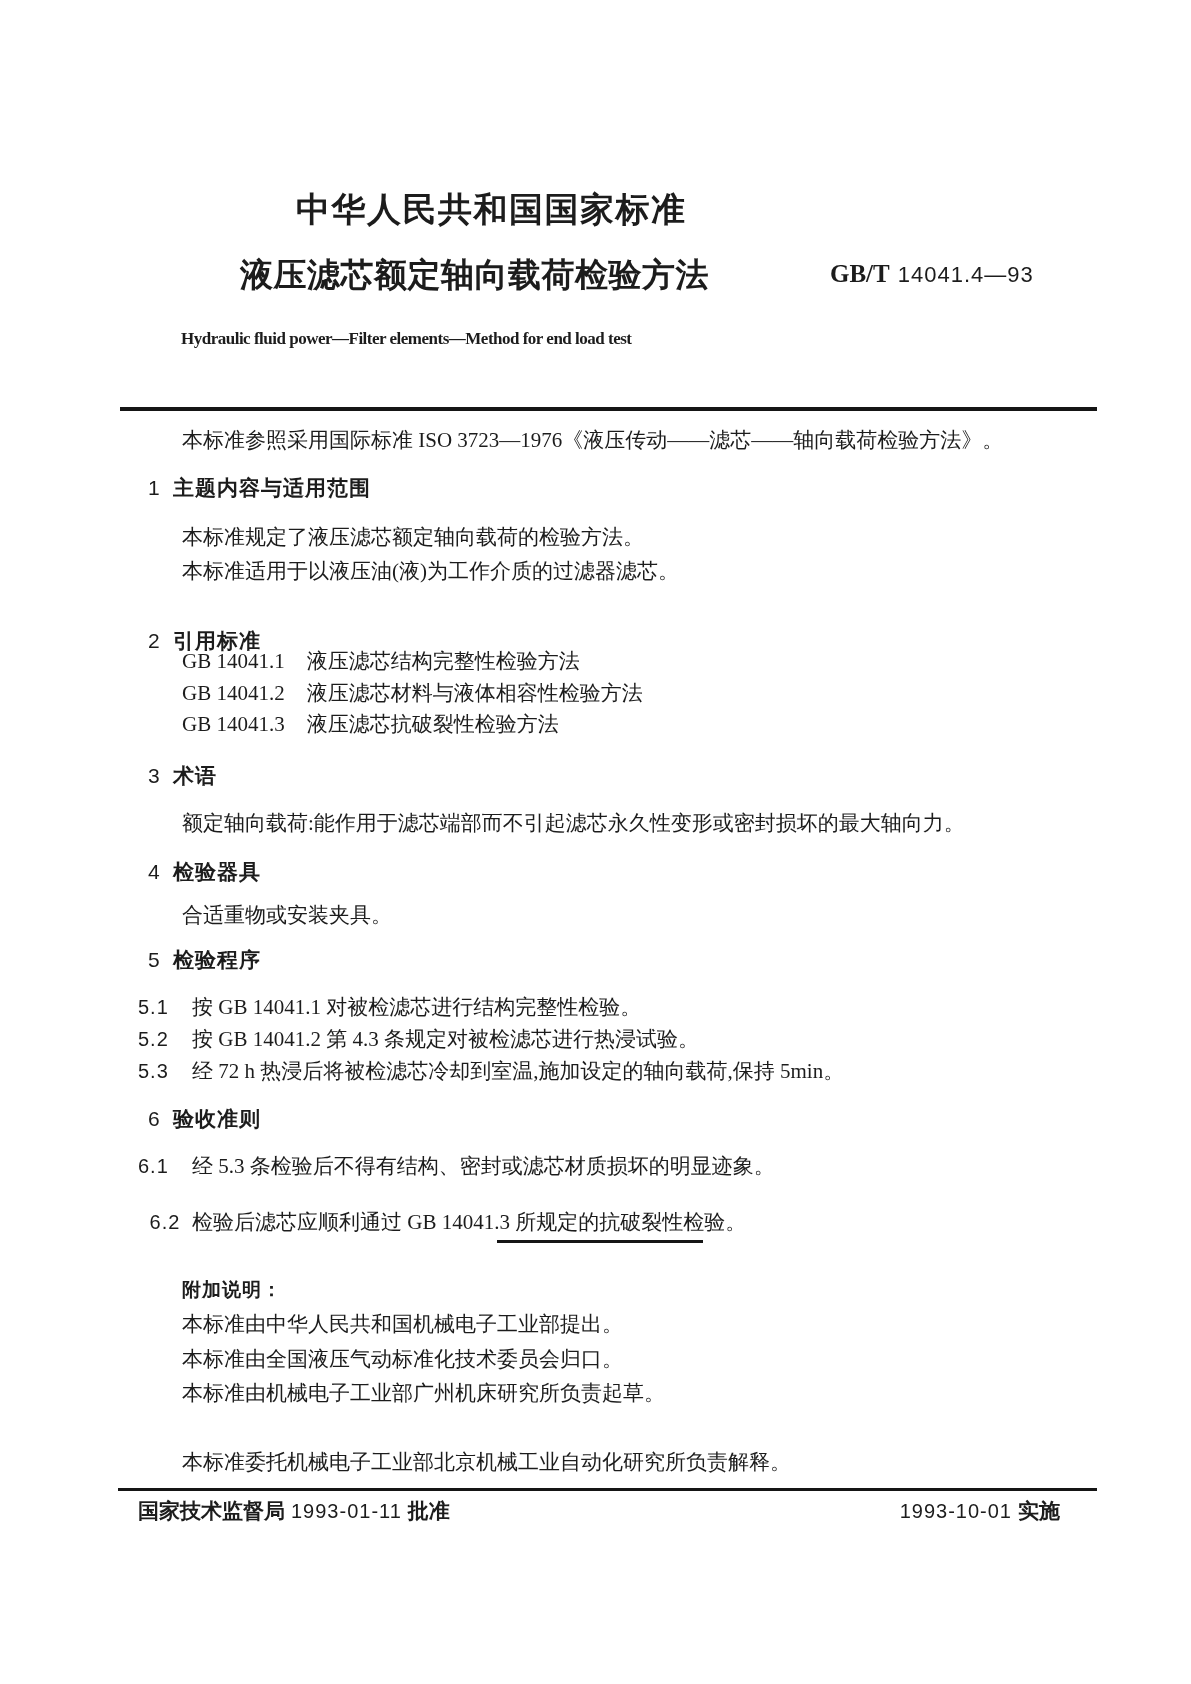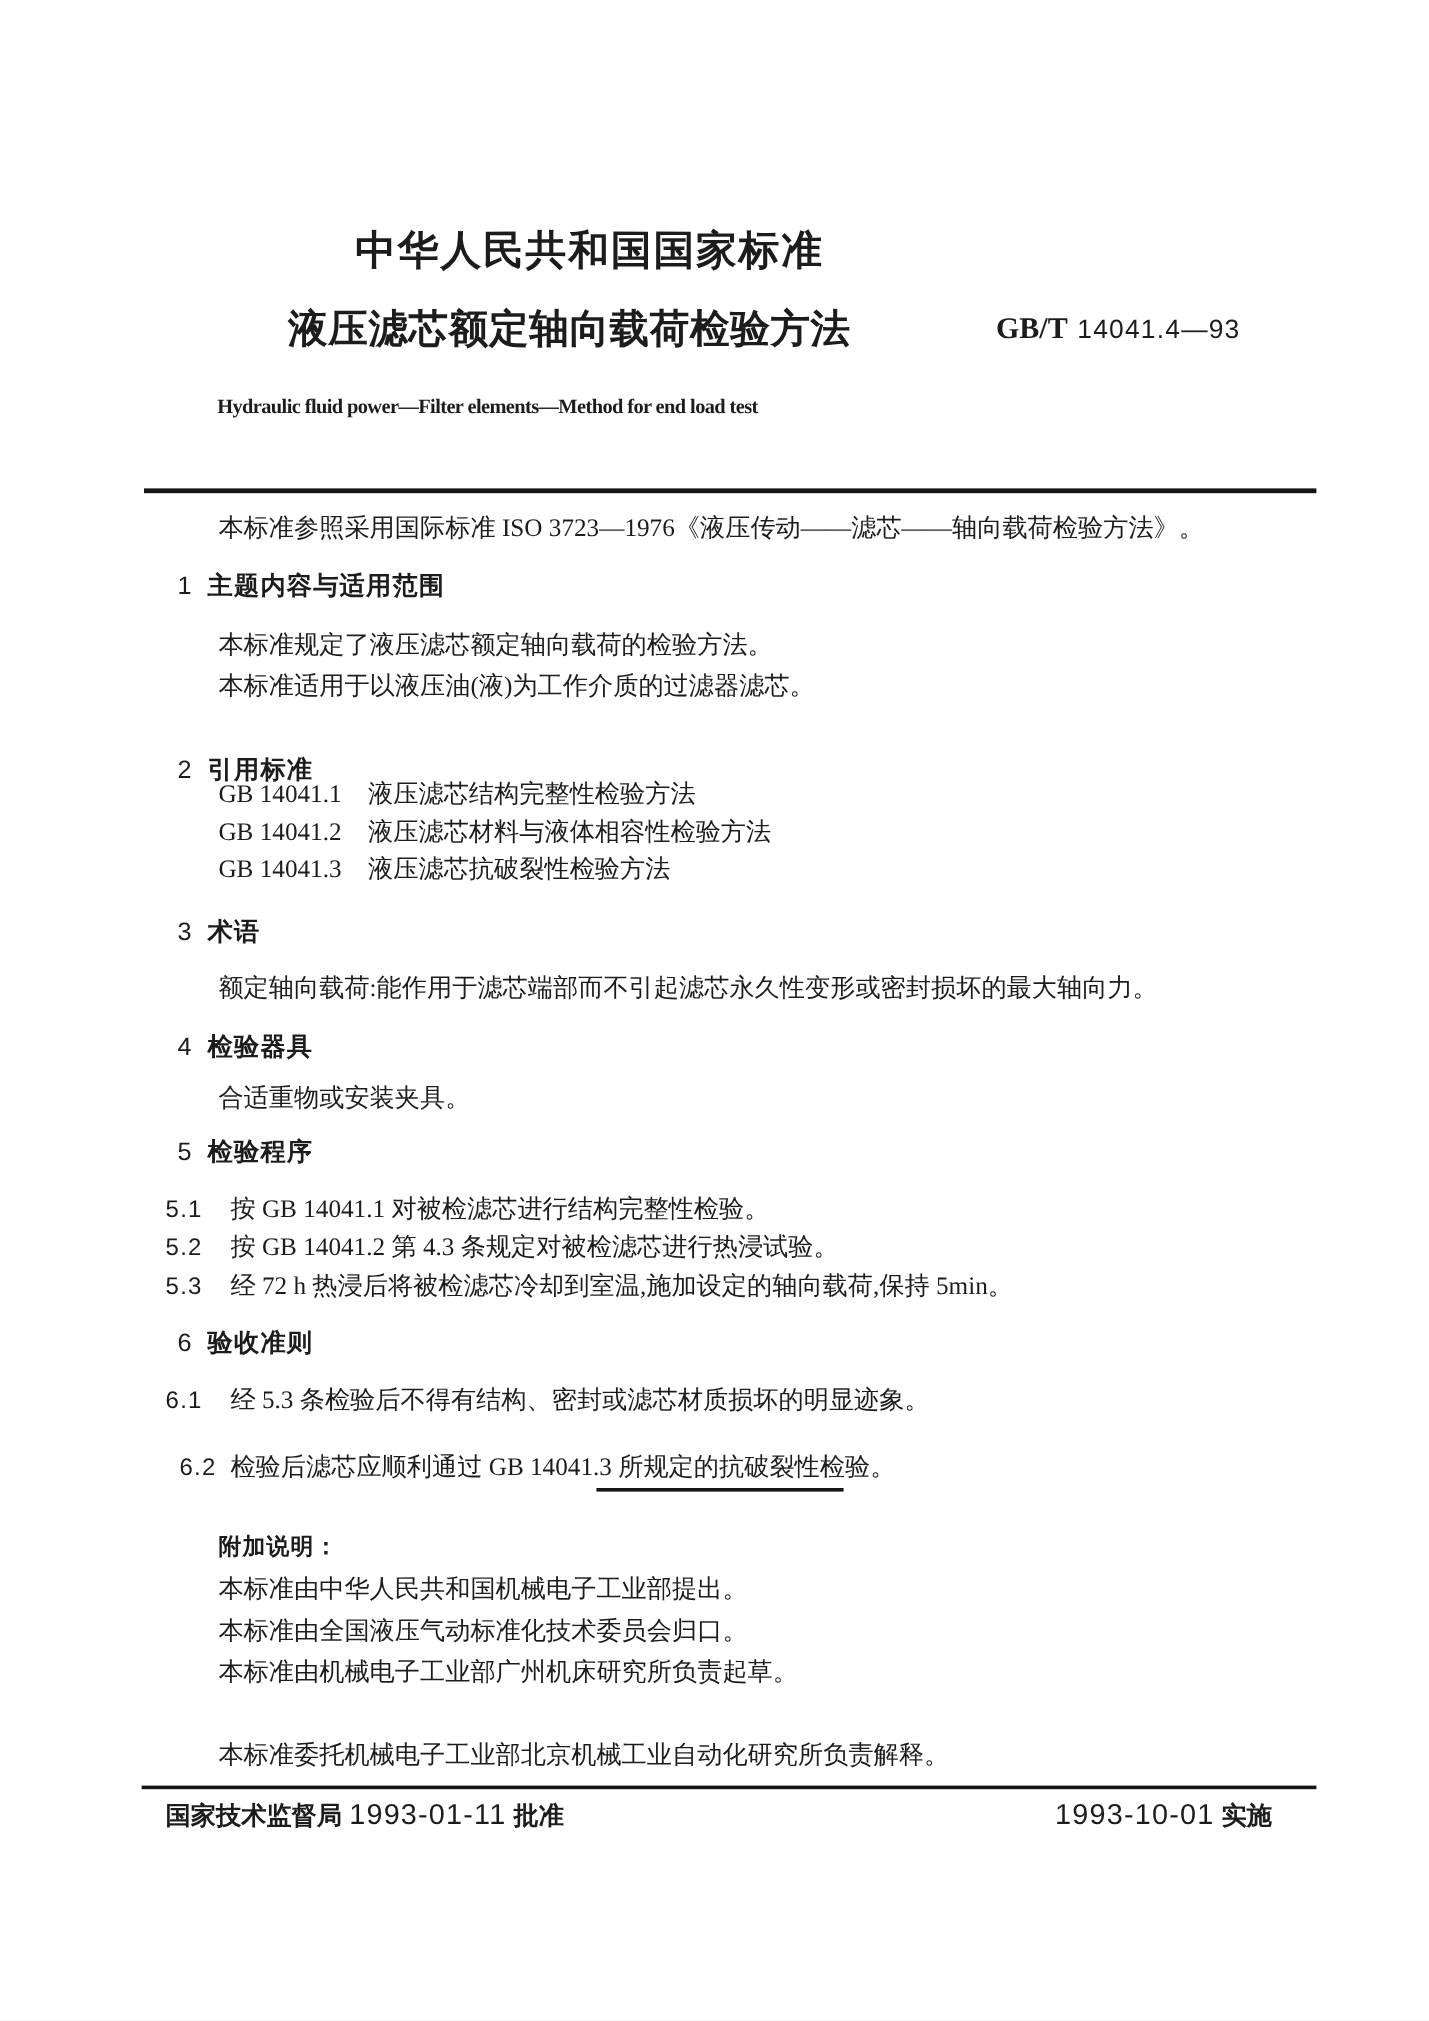--- a/index.html
+++ b/index.html
@@ -31,21 +31,21 @@
   .sec-title { font-size: 21px; letter-spacing: 1px; }
 
   .clause-num  { display: inline-block; width: 54px; font-size: 20px; }
   .clause-text { font-size: 21px; }
 
   .ref-code { margin-right: 22px; }
 
   .note-title { font-size: 19px; letter-spacing: 1px; }
 
   .footer-line { font-size: 21px; }
-  .fdate { font-size: 24px; font-weight: 500; margin: 0 6px; }
+  .fdate { font-size: 20px; font-weight: 500; margin: 0 6px; }
   .footer-right { text-align: right; }
 </style>
 </head>
 <body>
 
 <div class="page">
 
   <div class="abs hei national" style="left:296px; top:190px;">中华人民共和国国家标准</div>
 
   <div class="abs hei title-cn" style="left:240px; top:257px;font-family:Liberation Serif, serif;">液压滤芯额定轴向载荷检验方法</div>

